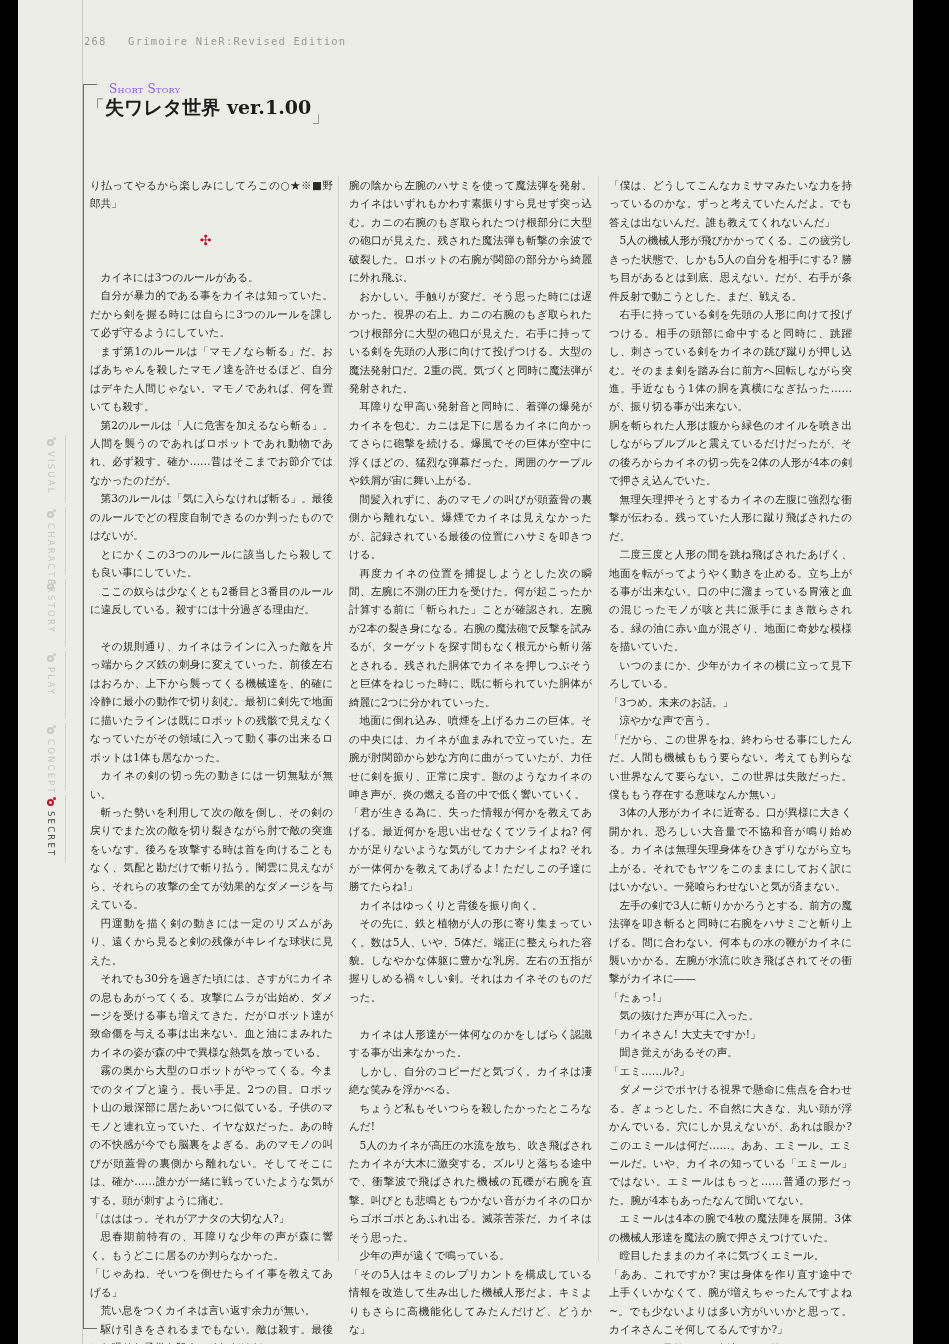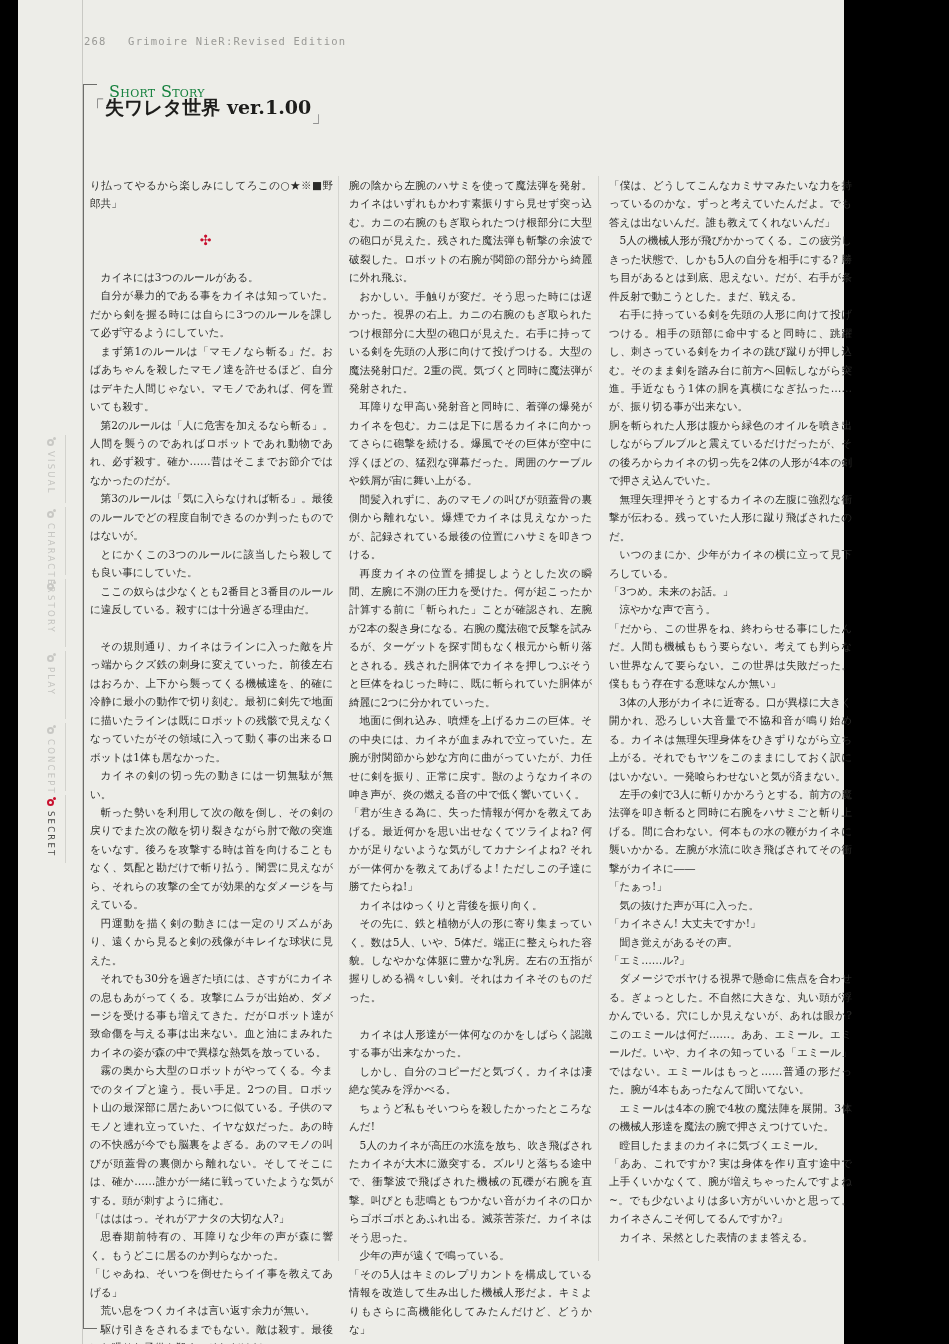--- a/index.html
+++ b/index.html
@@ -2,41 +2,41 @@
 <html><head>
 <meta charset="utf-8">
 <style>
   html, body { margin:0; padding:0; }
   body {
     width:949px; height:1344px; position:relative; overflow:hidden;
     background:#000;
     font-family:"DejaVu Serif", serif;
   }
   .page {
-    position:absolute; left:18px; top:0; width:826px; height:1344px;
+    position:absolute; left:18px; top:0; width:895px; height:1344px;
     background:#edede8;
   }
   .running-head {
     position:absolute; left:66px; top:35px;
     font-family:"DejaVu Sans Mono", monospace;
     font-size:10.5px; letter-spacing:1.2px; color:#9a9a96;
   }
   .running-head .pn { margin-right:14px; }
   .vline {
     position:absolute; left:64px; top:0; width:1px; height:1344px; background:#c9c9c4;
   }
   .bracket-left {
     position:absolute; left:65px; top:84px; width:14px; height:1245px;
     border-left:1.4px solid #6d6d6a; border-top:1.4px solid #6d6d6a; border-bottom:1.4px solid #6d6d6a;
     box-sizing:border-box;
   }
   .section-label {
     position:absolute; left:91px; top:82px;
     font-family:"DejaVu Serif", serif; font-variant:small-caps;
-    font-size:16px; color:#15803d; letter-spacing:0.3px;
+    font-size:12px; color:#8b5cf6; letter-spacing:0.3px;
   }
   .story-title {
     position:absolute; left:68px; top:95px;
     font-family:"DejaVu Serif", serif; font-weight:bold;
     font-size:19px; color:#1d1d1b;
   }
   .story-title .q { font-weight:normal; color:#666; }
   .story-title .rq { position:relative; top:8px; color:#777; font-weight:normal; }
 
   .side-tabs {
@@ -166,20 +166,21 @@
       <p class="i">少年の声が遠くで鳴っている。</p>
       <p>「その5人はキミのレプリカントを構成している情報を改造して生み出した機械人形だよ。キミよりもさらに高機能化してみたんだけど、どうかな」</p>
       <p class="i">どうかなもこうかなもクソも※★□もあるか。</p>
     </div>
   <div class="col" id="col2" style="left:591px;">
       <p>「僕は、どうしてこんなカミサマみたいな力を持っているのかな。ずっと考えていたんだよ。でも答えは出ないんだ。誰も教えてくれないんだ」</p>
       <p class="i">5人の機械人形が飛びかかってくる。この疲労しきった状態で、しかも5人の自分を相手にする? 勝ち目があるとは到底、思えない。だが、右手が条件反射で動こうとした。まだ、戦える。</p>
       <p class="i">右手に持っている剣を先頭の人形に向けて投げつける。相手の頭部に命中すると同時に、跳躍し、刺さっている剣をカイネの跳び蹴りが押し込む。そのまま剣を踏み台に前方へ回転しながら突進。手近なもう1体の胴を真横になぎ払った……が、振り切る事が出来ない。</p>
       <p>胴を斬られた人形は腹から緑色のオイルを噴き出しながらブルブルと震えているだけだったが、その後ろからカイネの切っ先を2体の人形が4本の剣で押さえ込んでいた。</p>
       <p class="i">無理矢理押そうとするカイネの左腹に強烈な衝撃が伝わる。残っていた人形に蹴り飛ばされたのだ。</p>
+      <p class="i">二度三度と人形の間を跳ね飛ばされたあげく、地面を転がってようやく動きを止める。立ち上がる事が出来ない。口の中に溜まっている胃液と血の混じったモノが咳と共に派手にまき散らされる。緑の油に赤い血が混ざり、地面に奇妙な模様を描いていた。</p>
       <p class="i">いつのまにか、少年がカイネの横に立って見下ろしている。</p>
       <p>「3つめ。未来のお話。」</p>
       <p class="i">涼やかな声で言う。</p>
       <p>「だから、この世界をね、終わらせる事にしたんだ。人間も機械ももう要らない。考えても判らない世界なんて要らない。この世界は失敗だった。僕ももう存在する意味なんか無い」</p>
       <p class="i">3体の人形がカイネに近寄る。口が異様に大きく開かれ、恐ろしい大音量で不協和音が鳴り始める。カイネは無理矢理身体をひきずりながら立ち上がる。それでもヤツをこのままにしておく訳にはいかない。一発喰らわせないと気が済まない。</p>
       <p class="i">左手の剣で3人に斬りかかろうとする。前方の魔法弾を叩き斬ると同時に右腕をハサミごと斬り上げる。間に合わない。何本もの水の鞭がカイネに襲いかかる。左腕が水流に吹き飛ばされてその衝撃がカイネに――</p>
       <p>「たぁっ!」</p>
       <p class="i">気の抜けた声が耳に入った。</p>
       <p>「カイネさん! 大丈夫ですか!」</p>
       <p class="i">聞き覚えがあるその声。</p>

